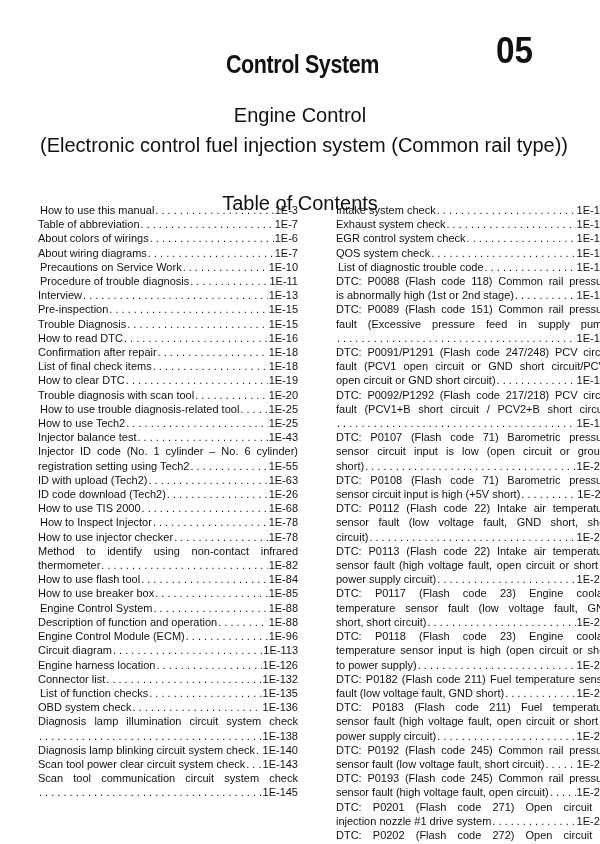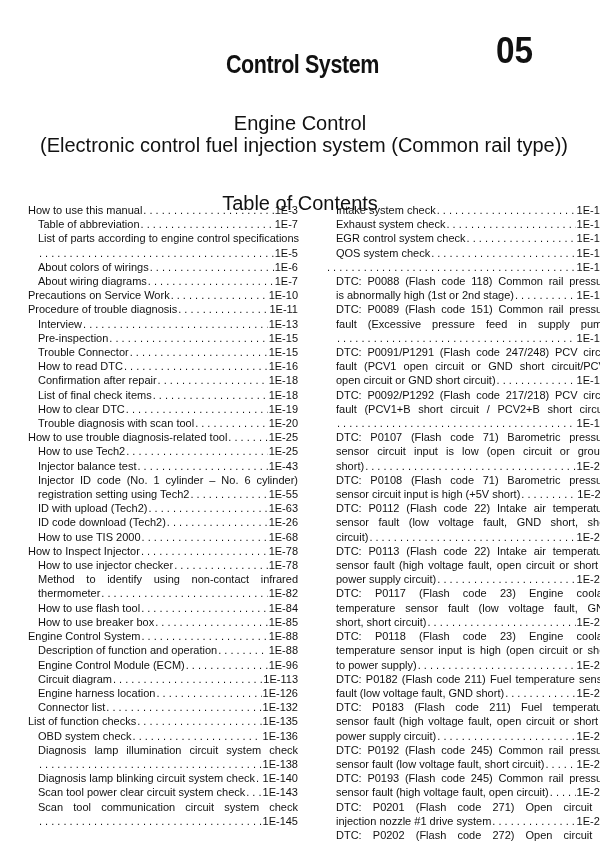--- a/index.html
+++ b/index.html
@@ -17,29 +17,29 @@
   }
   .chapter-number {
     position: absolute; left: 496px; top: 30px;
     font-size: 37px; font-weight: bold;
     transform: scaleX(0.9); transform-origin: left top;
   }
   .subtitle {
     position: absolute; left: 0; width: 600px; text-align: center;
     font-size: 20px; white-space: nowrap;
   }
-  .sub1 { top: 112px; }
+  .sub1 { top: 104px; }
   .sub2 { top: 134px; left: 4px; }
   .sub3 { top: 192px; }
   .col { position: absolute; top: 203px; }
   .col-left { left: 28px; width: 270px; }
   .col-right { left: 326px; width: 274px; overflow: hidden; }
   .col-right-inner { width: 286px; }
   .entry { font-size: 11px; line-height: 14.2px; }
-  .entry.l0 { padding-left: 0; }
+  .entry.l0 { padding-left: 0; margin-left: 12px; }
   .entry.l1 { padding-left: 10px; }
   .line { display: flex; white-space: nowrap; }
   .line .t { flex: 0 0 auto; }
   .line .dots {
     flex: 1 1 auto; overflow: hidden; white-space: nowrap;
     letter-spacing: 1.6px; margin: 0 1px;
   }
   .line .dots::before { content: ". . . . . . . . . . . . . . . . . . . . . . . . . . . . . . . . . . . . . . . . . . . . . . . . . . . . . . . . . . . . . . . . . . . . ."; letter-spacing: 0; }
   .line .p { flex: 0 0 auto; }
   .just { text-align: justify; text-align-last: justify; display: block; white-space: nowrap; }
@@ -64,28 +64,20 @@
       </div>
     </div>
     <div class="entry l1">
       <div class="line">
         <span class="t">Table of abbreviation</span>
         <span class="dots"></span>
         <span class="p">1E-7</span>
       </div>
     </div>
     <div class="entry l1">
-      <span class="just">List of parts according to engine control specifications</span>
-      <div class="line">
-        <span class="t"></span>
-        <span class="dots"></span>
-        <span class="p">1E-5</span>
-      </div>
-    </div>
-    <div class="entry l1">
       <div class="line">
         <span class="t">About colors of wirings</span>
         <span class="dots"></span>
         <span class="p">1E-6</span>
       </div>
     </div>
     <div class="entry l1">
       <div class="line">
         <span class="t">About wiring diagrams</span>
         <span class="dots"></span>
@@ -115,21 +107,21 @@
     </div>
     <div class="entry l1">
       <div class="line">
         <span class="t">Pre-inspection</span>
         <span class="dots"></span>
         <span class="p">1E-15</span>
       </div>
     </div>
     <div class="entry l1">
       <div class="line">
-        <span class="t">Trouble Connector</span>
+        <span class="t">Trouble Diagnosis</span>
         <span class="dots"></span>
         <span class="p">1E-15</span>
       </div>
     </div>
     <div class="entry l1">
       <div class="line">
         <span class="t">How to read DTC</span>
         <span class="dots"></span>
         <span class="p">1E-16</span>
       </div>
@@ -360,20 +352,21 @@
       </div>
       <div class="entry l1">
         <div class="line">
           <span class="t">QOS system check</span>
           <span class="dots"></span>
           <span class="p">1E-165</span>
         </div>
       </div>
       <div class="entry l0">
         <div class="line">
+          <span class="t">List of diagnostic trouble code</span>
           <span class="dots"></span>
           <span class="p">1E-170</span>
         </div>
       </div>
       <div class="entry l1">
         <span class="just">DTC: P0088 (Flash code 118) Common rail pressure</span>
         <div class="line">
           <span class="t">is abnormally high (1st or 2nd stage)</span>
           <span class="dots"></span>
           <span class="p">1E-183</span>

